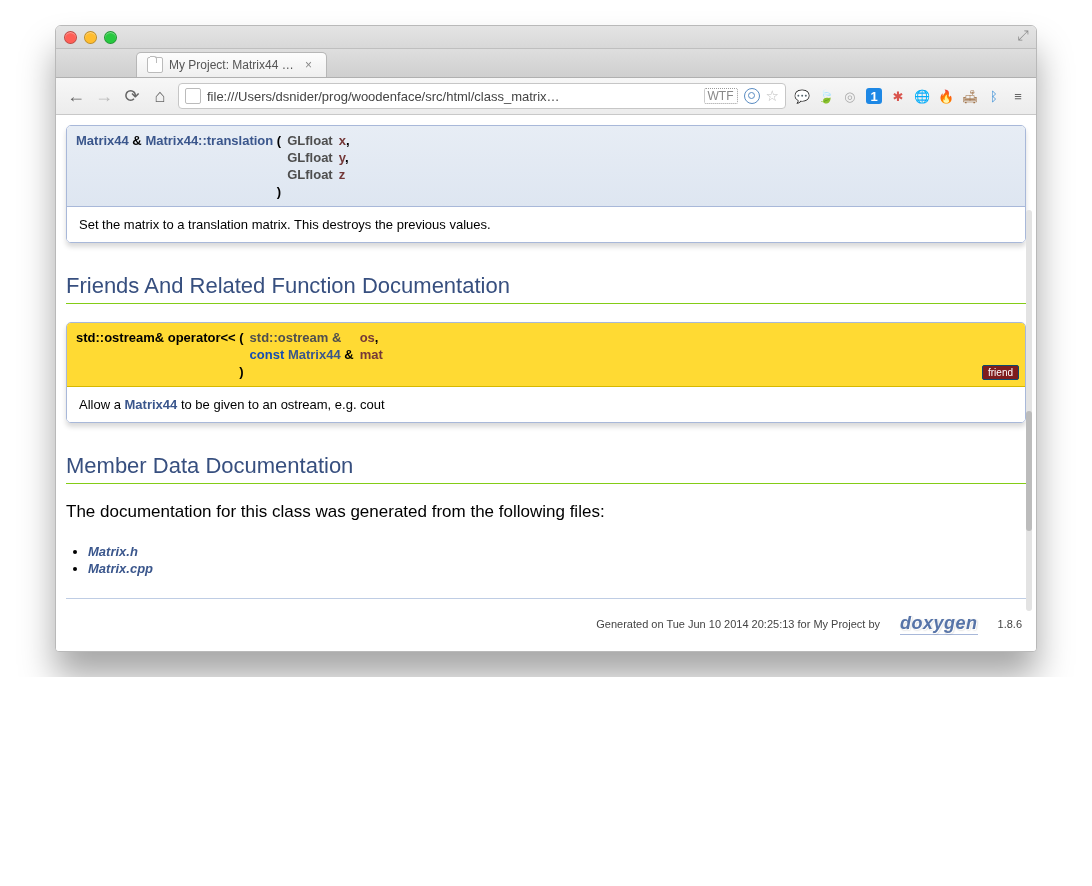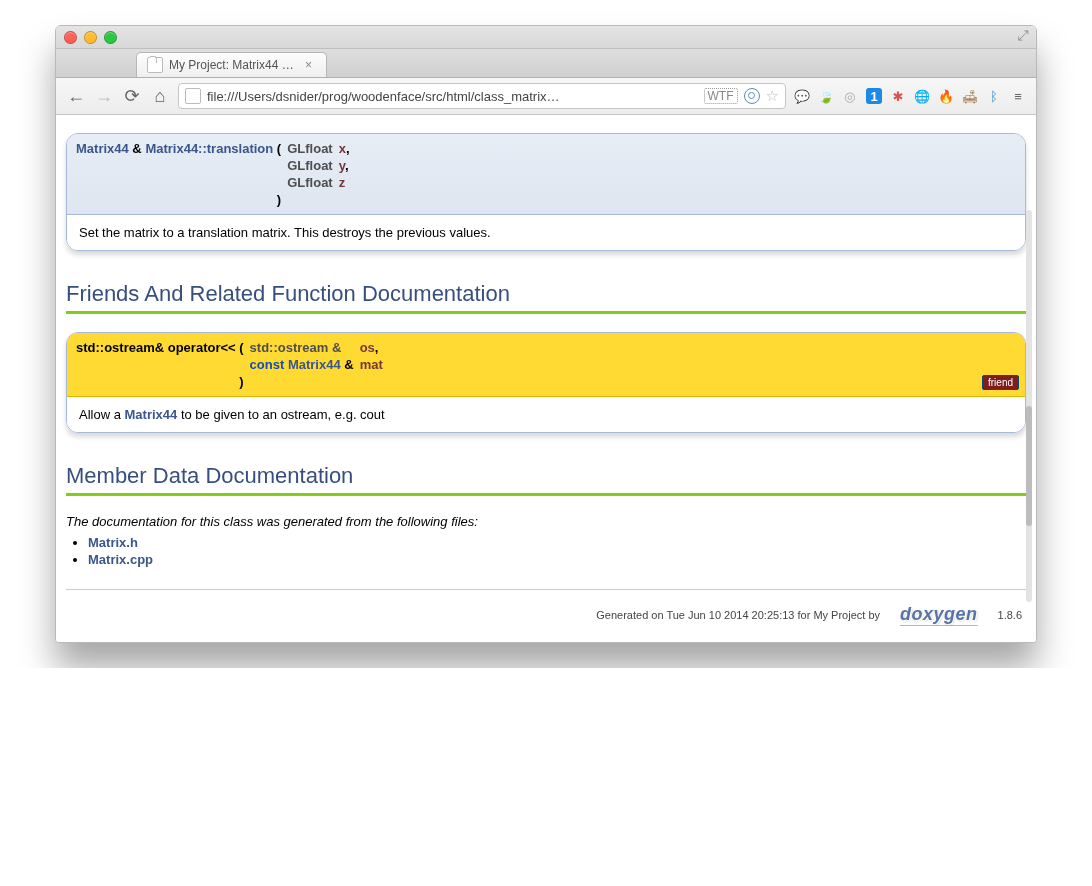--- a/index.html
+++ b/index.html
@@ -140,23 +140,23 @@
     color:#8a8a8a; font-size:14px;
   }
 
   
   .viewport {
     padding: 6px 10px 10px 10px;
     background: #fff;
   }
 
   .memitem {
-    margin: 12px 0 25px 0;
+    margin: 4px 0 25px 0;
     border: 1px solid #a8b8d9;
-    border-radius: 12px;
+    border-radius: 5px;
     box-shadow: 0 4px 5px rgba(0,0,0,0.15);
     overflow:hidden;
   }
   .memproto {
     background: linear-gradient(#e7edf5,#dee6f1);
     padding: 6px 6px 6px 6px;
     font-weight: bold;
     font-size: 13px;
     position: relative;
     border-bottom:1px solid #a8b8d9;
@@ -184,36 +184,35 @@
     font-size: 13px;
     background:#fff;
   }
   .memdoc a { color:#3a568c; text-decoration:none; font-weight:bold; }
 
   h2.groupheader {
     font-family: "Lucida Grande", Helvetica, sans-serif;
     font-size: 22px;
     font-weight: normal;
     color: #374f7f;
-    border-bottom: 3px solid #84cc16;
+    border-bottom: 1px solid #84cc16;
     margin: 30px 0 18px 0;
     padding-bottom: 4px;
   }
 
   .memheader-only .memproto { border-bottom:none; }
   .memheader-only { box-shadow: 0 3px 4px rgba(0,0,0,0.12); }
 
   .generated-from {
-    font-size: 13px;
-    margin: 18px 0 6px 0;
-    font-style: italic;
+    font-size: 17px;
+    margin: 18px 0 22px 0;
   }
   ul.files { margin: 6px 0 22px 22px; padding:0; }
   ul.files li { margin-bottom:2px; font-size:13px; }
-  ul.files a { color:#3a568c; text-decoration:none; font-weight:bold; }
+  ul.files a { color:#3a568c; text-decoration:none; font-weight:bold;font-style:italic; }
 
   hr.footer-sep { border:none; border-top:1px solid #bfcde4; margin:10px 0; }
 
   .footer {
     text-align:right;
     font-size:11px;
     color:#444;
     padding: 4px 4px 6px 4px;
     display:flex;
     justify-content:flex-end;

